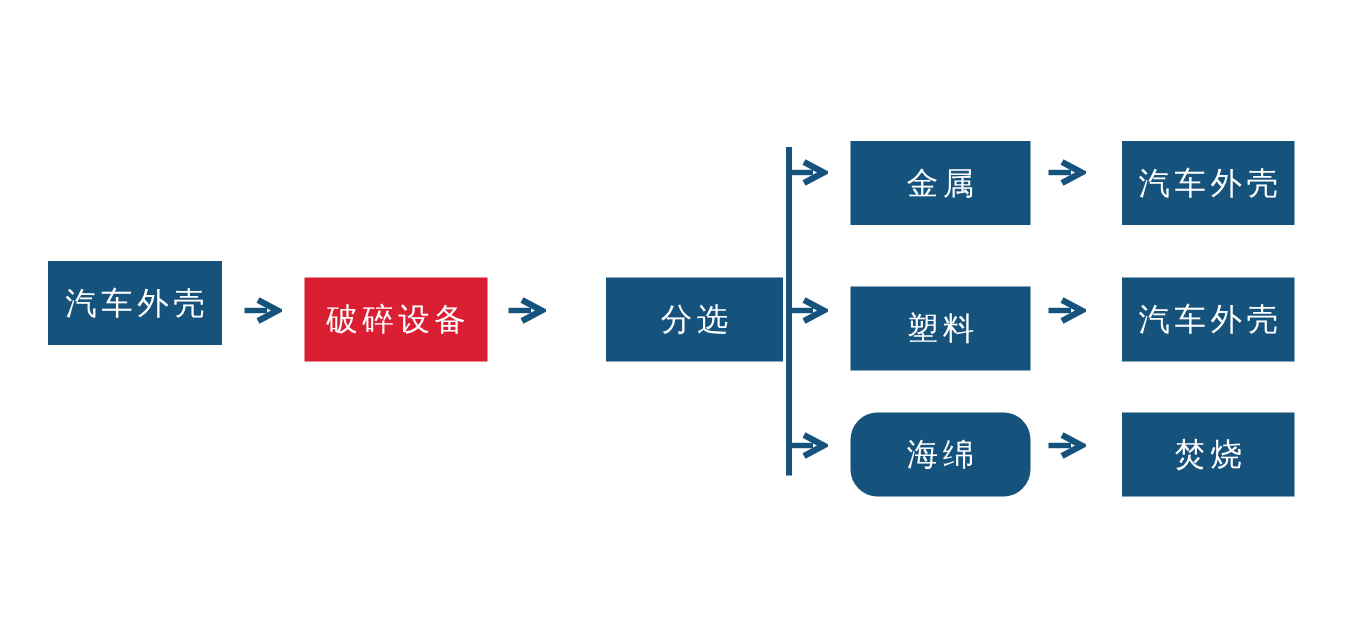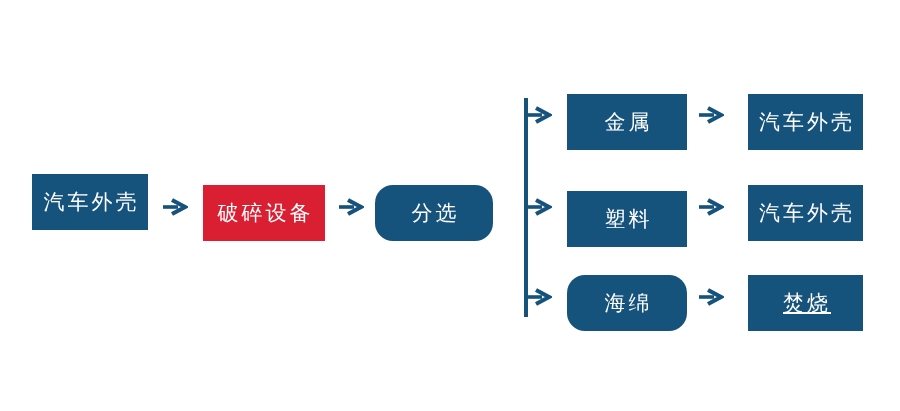--- a/index.html
+++ b/index.html
@@ -47,26 +47,26 @@
     left: 524px; top: 98px;
     width: 4px; height: 219px;
     background: var(--navy);
   }
 
   
   .n-car      { left: 32px;  top: 174px; width: 116px; }
   .a-main-1   { left: 162px; top: 198px; }
   .n-crusher  { left: 203px; top: 185px; width: 122px; }
   .a-main-2   { left: 338px; top: 198px; }
-  .n-sorting  { left: 375px; top: 185px; width: 118px; border-radius: 18px; }
+  .n-sorting  { left: 404px; top: 185px; width: 118px; }
 
   
   .row-0 .src { top: 94px; }  .row-0 .a-from-line { top: 106px; } .row-0 .a-mid { top: 106px; } .row-0 .dst { top: 94px; }
   .row-1 .src { top: 191px; } .row-1 .a-from-line { top: 198px; } .row-1 .a-mid { top: 198px; } .row-1 .dst { top: 185px; }
-  .row-2 .src { top: 275px; border-radius: 18px; } .row-2 .a-from-line { top: 288px; } .row-2 .a-mid { top: 288px; } .row-2 .dst { top: 275px; text-decoration: underline; }
+  .row-2 .src { top: 275px; border-radius: 18px; } .row-2 .a-from-line { top: 288px; } .row-2 .a-mid { top: 288px; } .row-2 .dst { top: 275px; }
 
   .a-from-line { left: 526px; }
   .src         { left: 567px; width: 120px; }
   .a-mid       { left: 698px; }
   .dst         { left: 748px; width: 115px; }
 </style>
 </head>
 <body>
 
 <div class="canvas">

